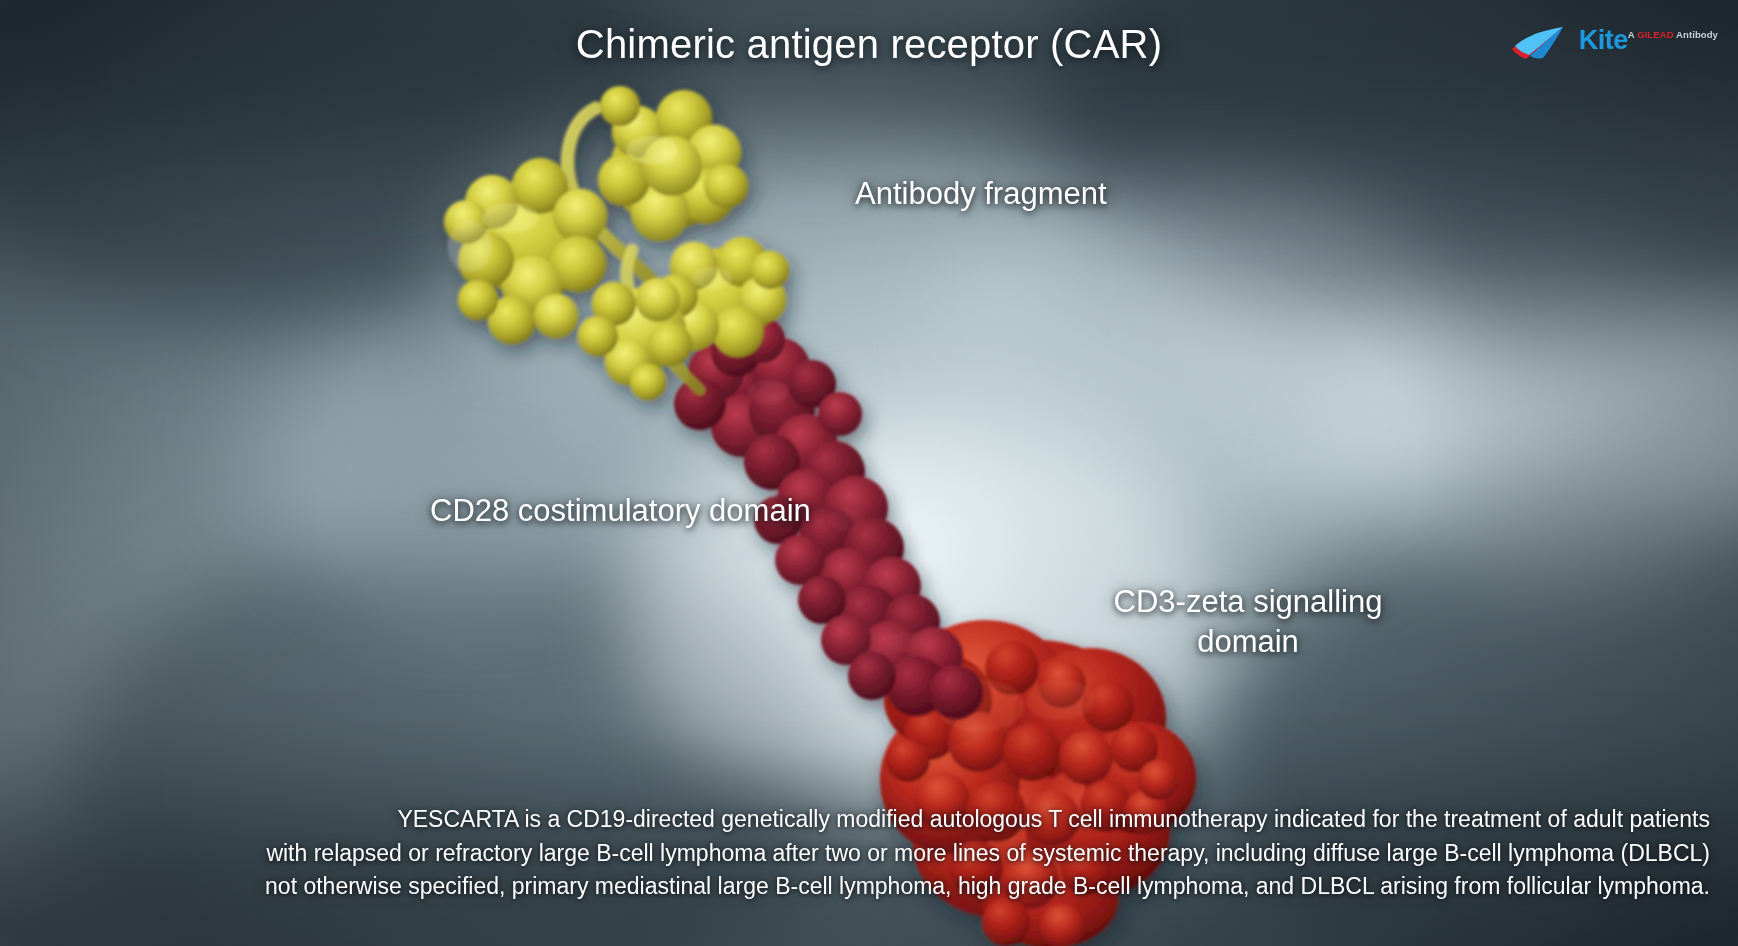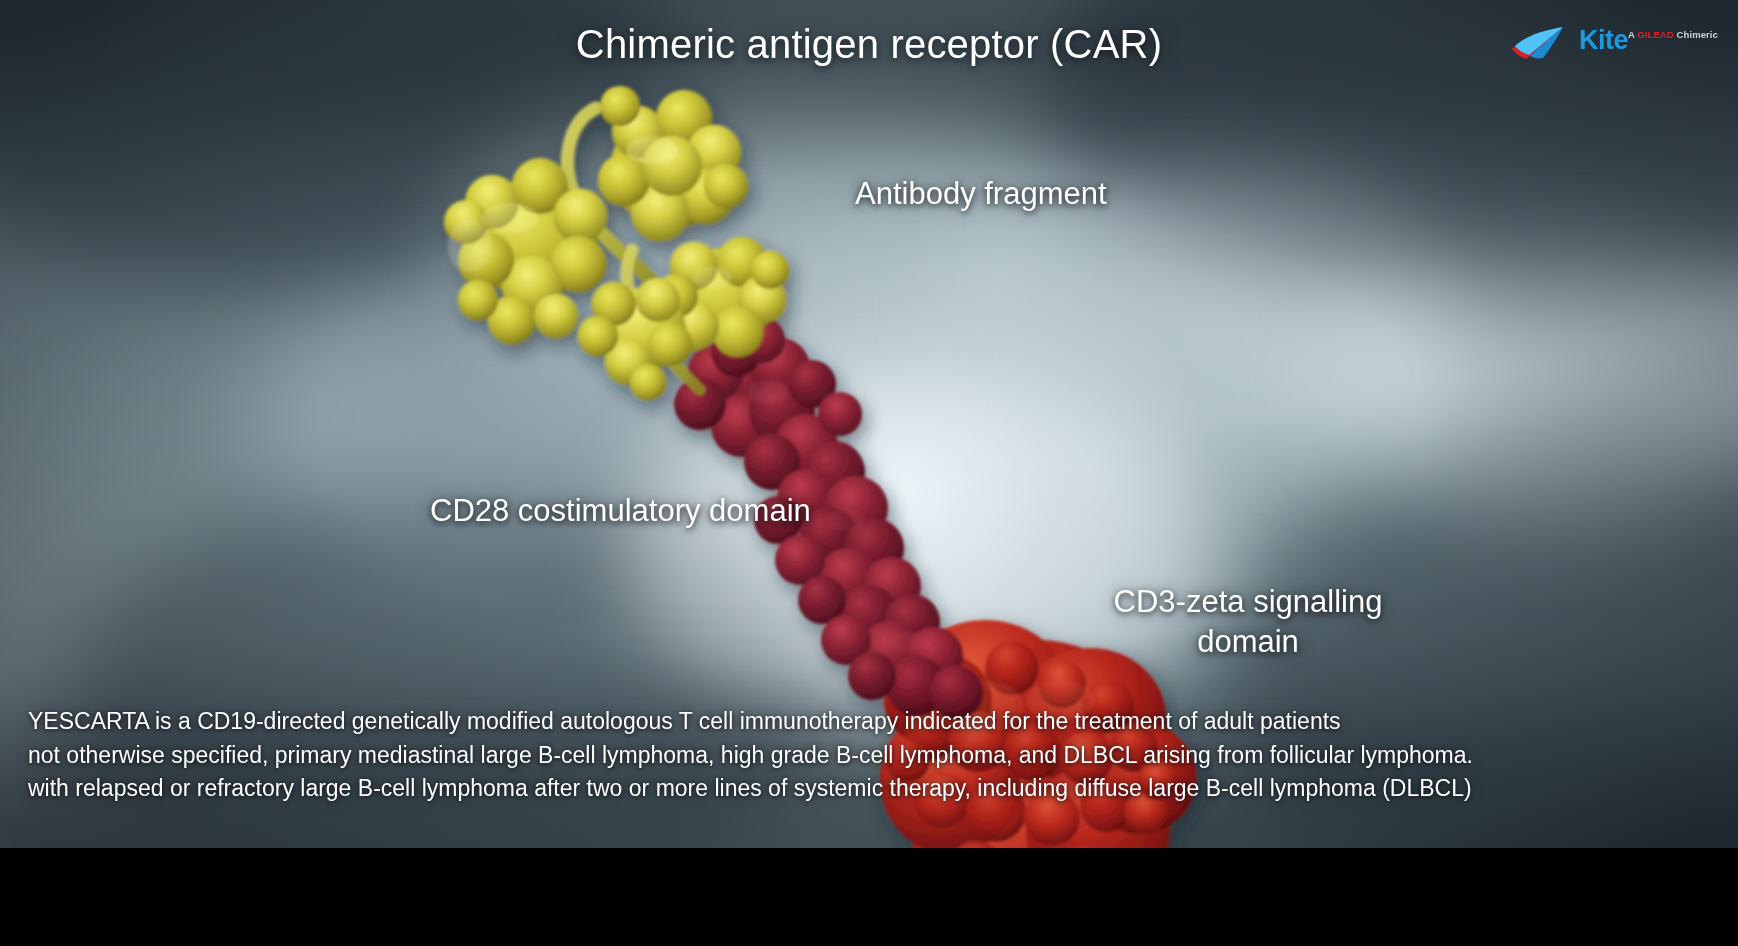--- a/index.html
+++ b/index.html
@@ -1,21 +1,21 @@
 <!DOCTYPE html>
 <html><head>
 <meta charset="utf-8">
 <style>
   * { margin:0; padding:0; box-sizing:border-box; }
   html,body { width:1738px; height:946px; overflow:hidden; background:#000; }
   body { font-family:"Liberation Sans", sans-serif; }
 
   #stage {
     position:relative;
-    width:1738px; height:848px;
+    width:1738px; height:946px;
     overflow:hidden;
     background:#6f8288;
   }
 
   
   .bg-base{
     position:absolute; inset:0;
     background:
       radial-gradient(circle at 52% 58%, rgba(236,245,248,0.95) 0%, rgba(214,228,233,0.55) 14%, rgba(160,180,187,0.18) 30%, rgba(0,0,0,0) 46%),
       radial-gradient(ellipse 55% 45% at 78% 34%, rgba(226,236,240,0.55) 0%, rgba(180,198,204,0.18) 42%, rgba(0,0,0,0) 70%),
@@ -54,21 +54,21 @@
     color:#fff; font-size:31px; font-weight:400; line-height:1.28;
     text-shadow:0 2px 6px rgba(12,20,26,.85), 0 0 16px rgba(12,20,26,.55);
     white-space:pre-line;
   }
   .lbl-antibody{ left:855px; top:154px;margin-top:20px; }
   .lbl-cd28{ left:430px; top:491px; }
   .lbl-cd3{ left:1098px; top:582px; width:300px; text-align:center; }
 
   .disclaimer{
     position:absolute; left:0; right:0; bottom:42px;
-    text-align:left; color:#fff;
+    text-align:right; color:#fff;
     font-size:23px; line-height:1.46; font-weight:400;
     text-shadow:0 1px 4px rgba(10,18,24,.85), 0 0 12px rgba(10,18,24,.6);
     padding:0 28px;
   }
   .disclaimer div{ white-space:nowrap; }
   .footnote{
     position:absolute; right:38px; bottom:12px;
     color:#fff; font-size:20px; font-weight:400;
     text-shadow:0 1px 4px rgba(10,18,24,.85), 0 0 10px rgba(10,18,24,.6);
   }
@@ -302,31 +302,31 @@
 
   <div class="label lbl-antibody">Antibody fragment</div>
 
   <div class="label lbl-cd28">CD28 costimulatory domain</div>
 
   <div class="label lbl-cd3">CD3-zeta signalling
 domain</div>
 
   <div class="disclaimer">
     <div>YESCARTA is a CD19-directed genetically modified autologous T cell immunotherapy indicated for the treatment of adult patients</div>
+    <div>with relapsed or refractory large B-cell lymphoma after two or more lines of systemic therapy, including diffuse large B-cell lymphoma (DLBCL)</div>
     <div>not otherwise specified, primary mediastinal large B-cell lymphoma, high grade B-cell lymphoma, and DLBCL arising from follicular lymphoma.</div>
-    <div>with relapsed or refractory large B-cell lymphoma after two or more lines of systemic therapy, including diffuse large B-cell lymphoma (DLBCL)</div>
   </div>
 
 
   <div class="logo">
     <svg class="logo-mark" viewBox="0 0 62 42">
       <path d="M2 24 C10 16, 26 8, 52 3 C40 14, 28 24, 16 34 C10 32, 5 28, 2 24 Z" fill="#e0202a" opacity="0.95"></path>
       <path d="M5 21 C13 13, 28 6, 53 2 C41 12, 30 21, 19 30 C13 28, 8 25, 5 21 Z" fill="#4fc3f7"></path>
       <path d="M53 2 C43 13, 33 23, 23 33 C27 30, 34 24, 41 17 C46 12, 50 7, 53 2 Z" fill="#1565a8"></path>
       <path d="M53 2 C40 12, 30 22, 20 31 C24 33, 29 34, 33 33 C40 24, 47 13, 53 2 Z" fill="#1e88d0"></path>
     </svg>
     <div class="logo-text">
       <div class="logo-word">Kite</div>
-      <div class="logo-tag"><span>A </span><span class="gl">GILEAD</span><span> Chimeric</span></div>
+      <div class="logo-tag"><span>A </span><span class="gl">GILEAD</span><span> Antibody</span></div>
     </div>
   </div>
 
 </div>
 
 </body></html>

